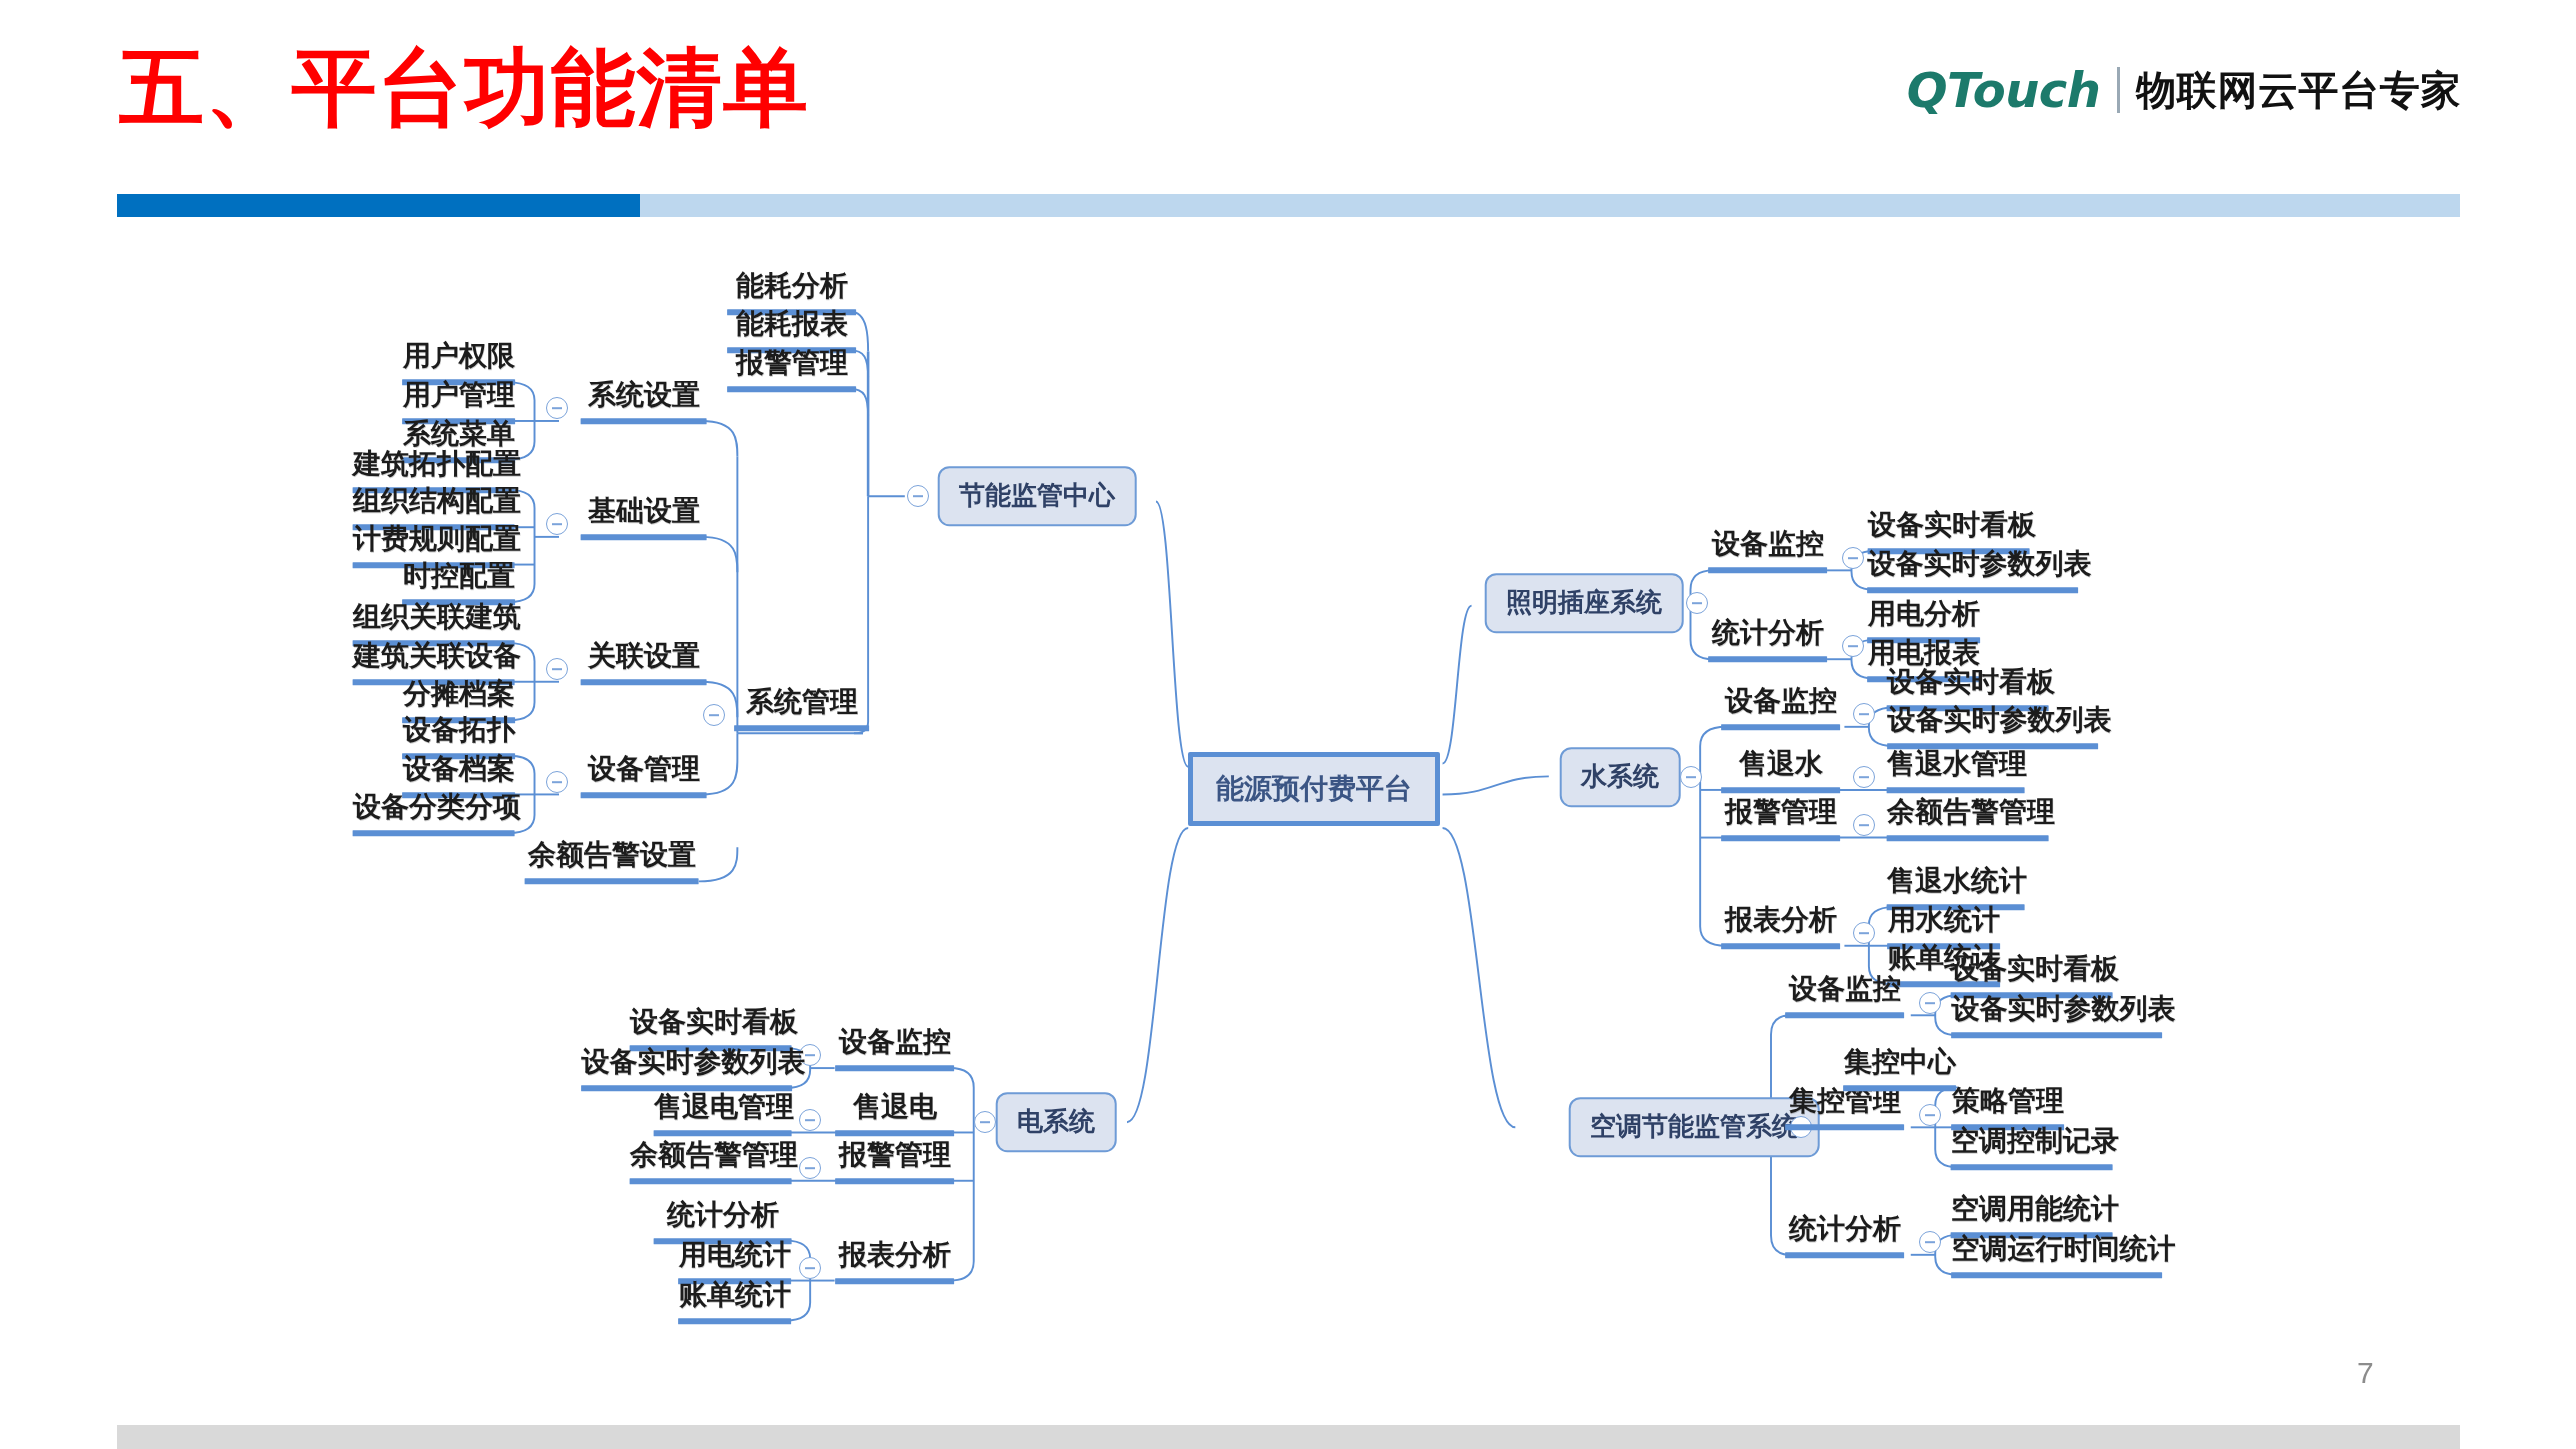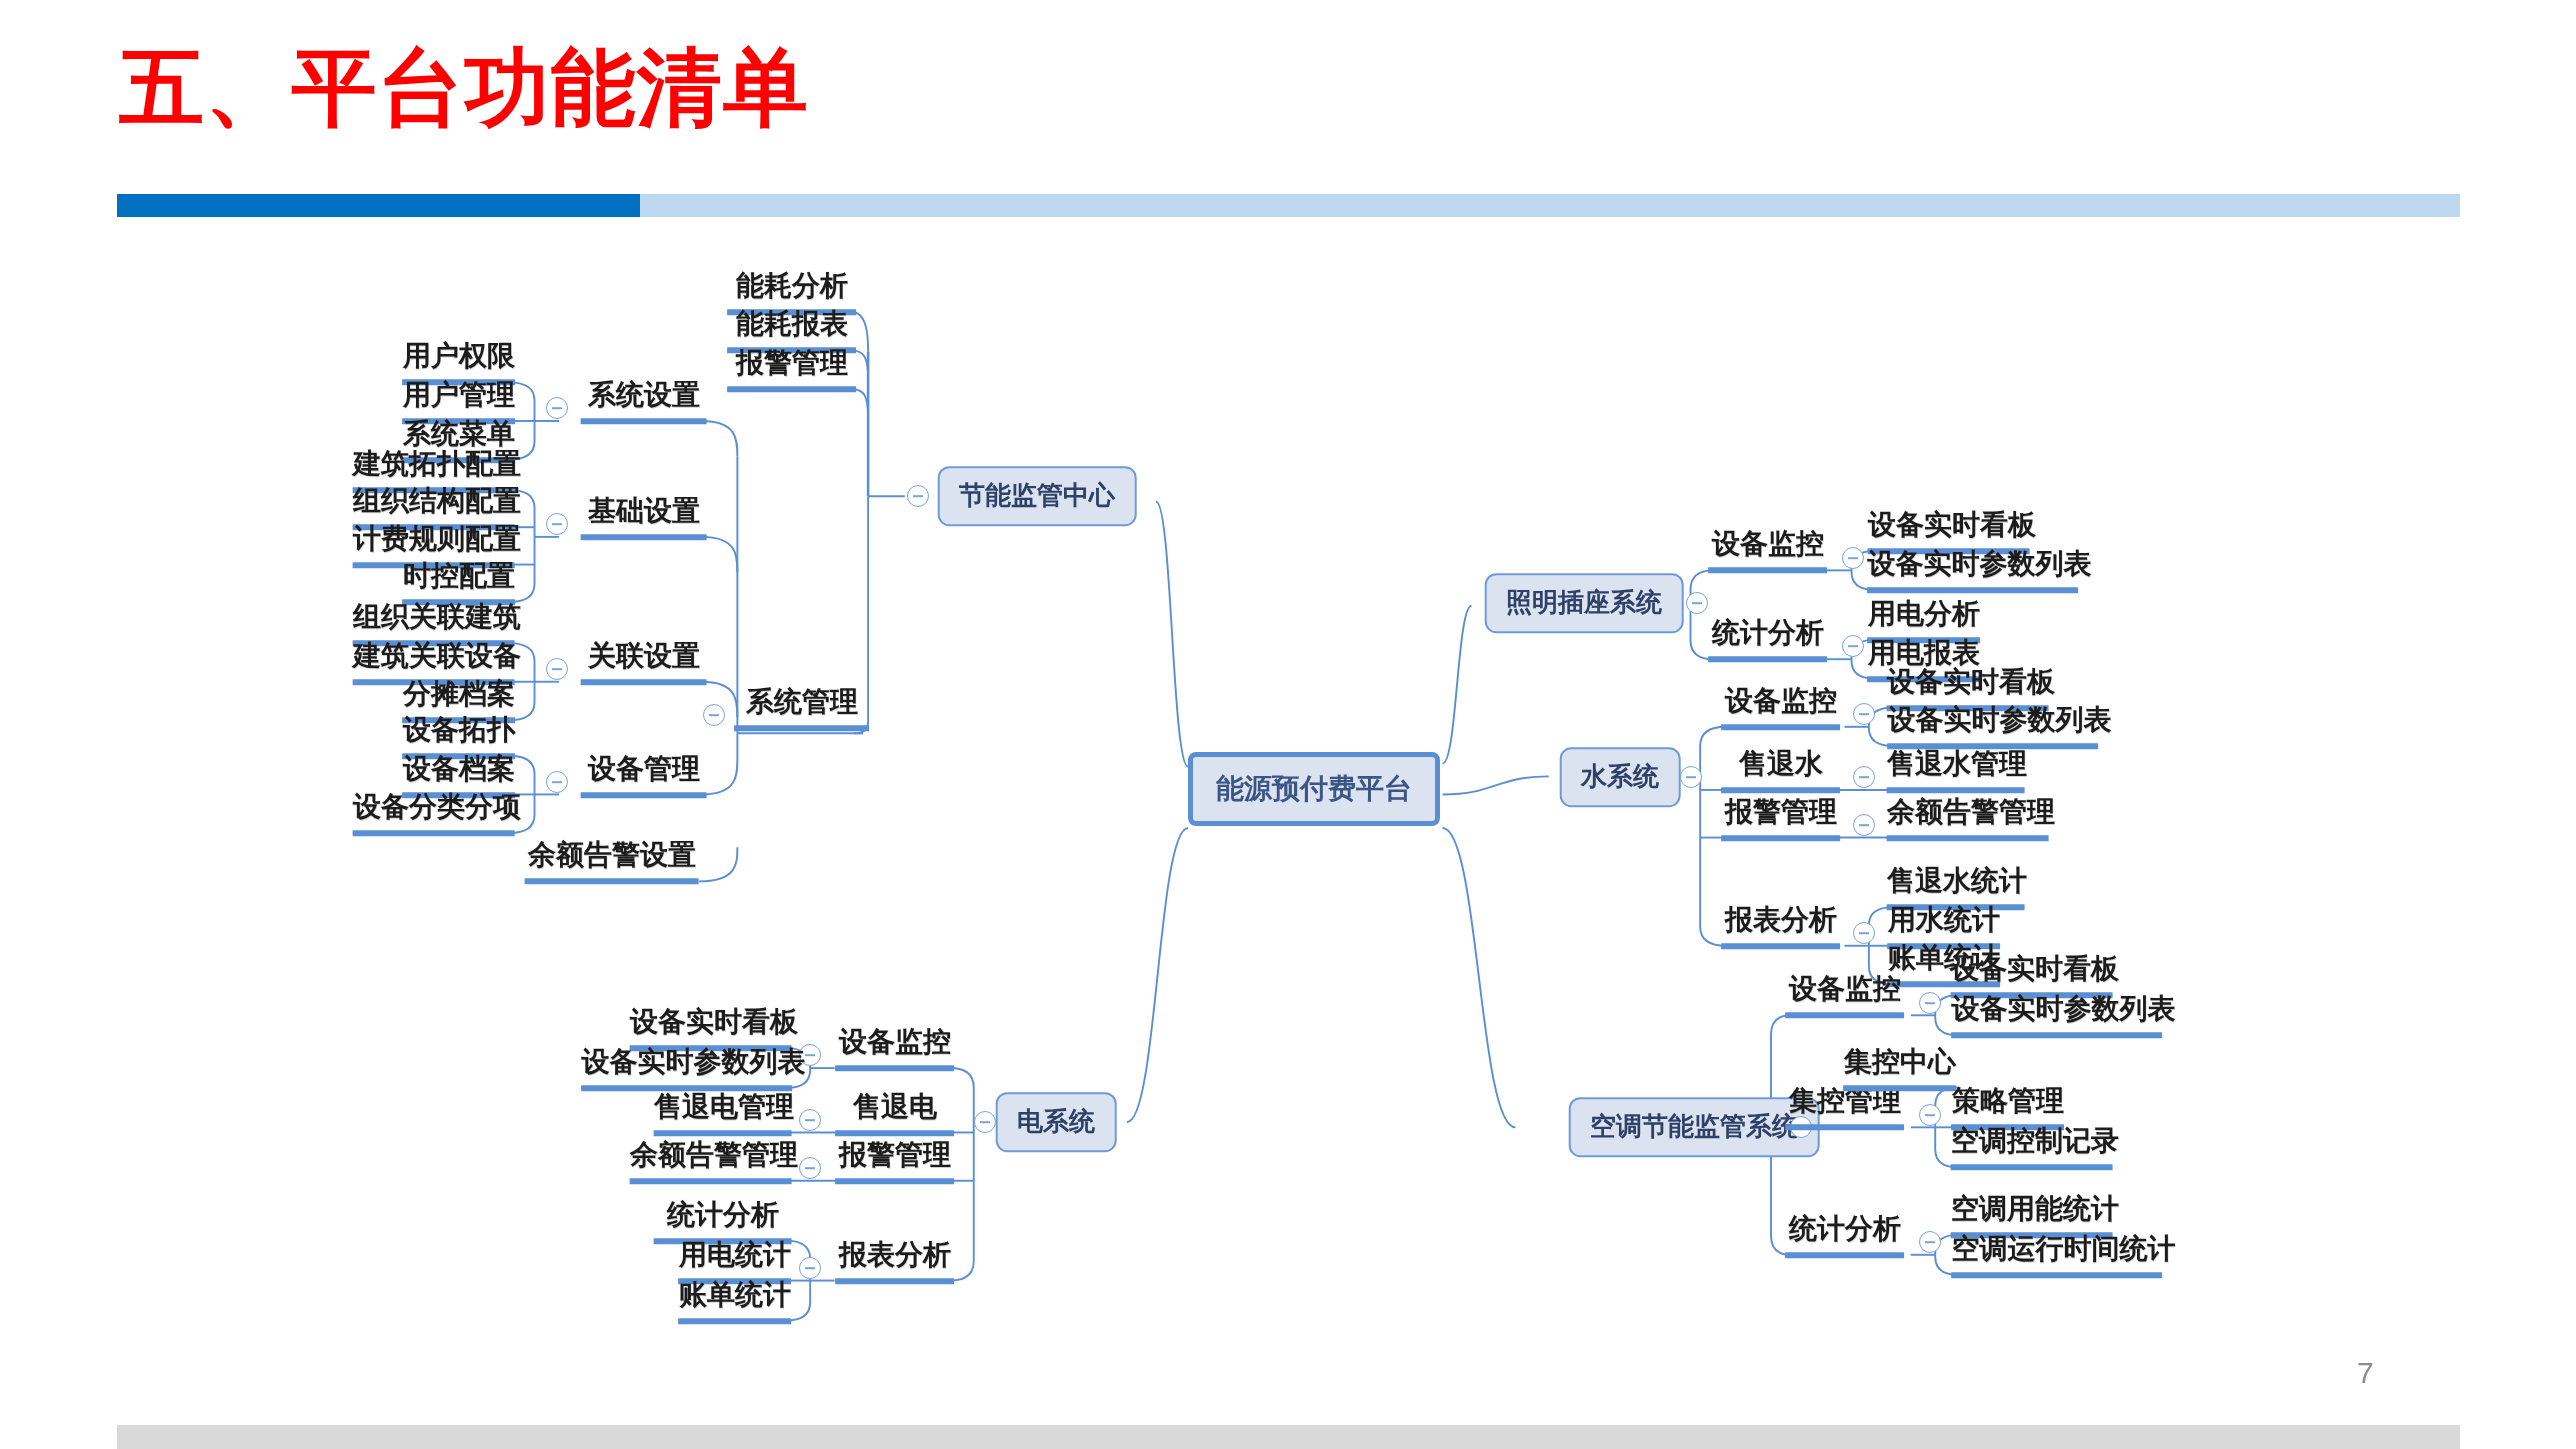--- a/index.html
+++ b/index.html
@@ -91,21 +91,21 @@
     padding:10.3px 19.3px;
     text-align:center;
     box-sizing:border-box;
   }
   
   .mm-root{
     font-size:28px;font-weight:bold;
     color:#3B5584;
     background:#DCE3F0;
     border:5.8px solid #5B8FD4;
-    border-radius:8px;
+    border-radius:2px;
     padding:13px 23px;
     text-align:center;
     box-sizing:border-box;
   }
   
   .mm-toggle{
     position:absolute;transform:translate(-50%,-50%);
     width:22px;height:22px;border-radius:50%;
     border:1.6px solid #7BA3DA;background:#ffffff;
     box-sizing:border-box;
@@ -115,20 +115,25 @@
     width:10.3px;height:1.6px;background:#7BA3DA;transform:translateY(-50%);
   }
 </style>
 </head>
 <body>
 
 <div class="slide">
 
   <div id="slide-title">五、平台功能清单</div>
 
+  <div id="brand">
+    <span class="mark">QTouch</span>
+    <span class="rule"></span>
+    <span class="tag">物联网云平台专家</span>
+  </div>
 
   <div id="divider">
     <div class="fill"></div>
   </div>
 
   <div id="footer-bar"></div>
   <div id="page-number">7</div>
 
   <div id="mindmap">
     <svg id="mm-svg" viewBox="0 0 4000 1800" preserveAspectRatio="none">

